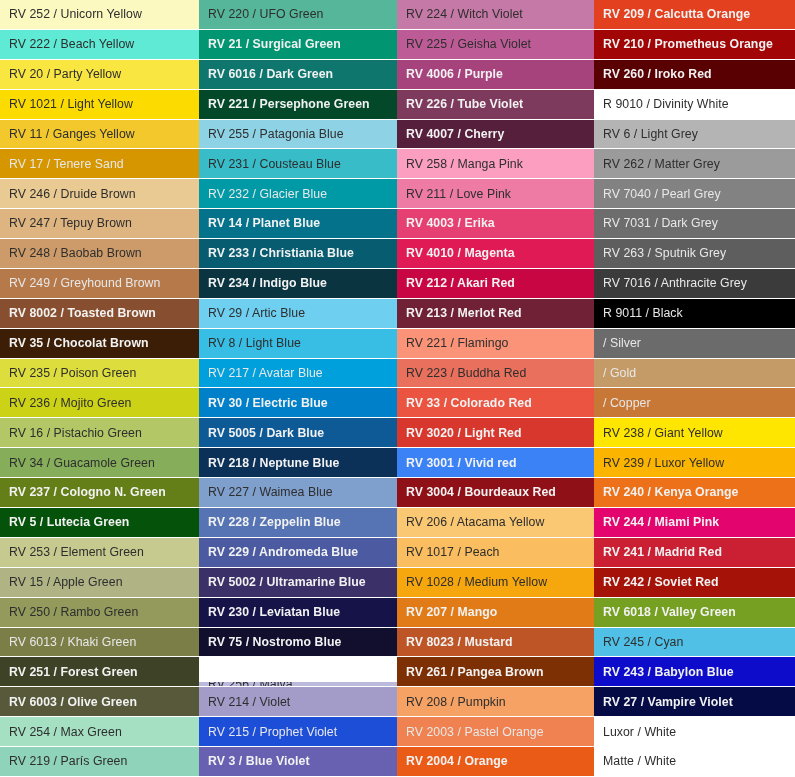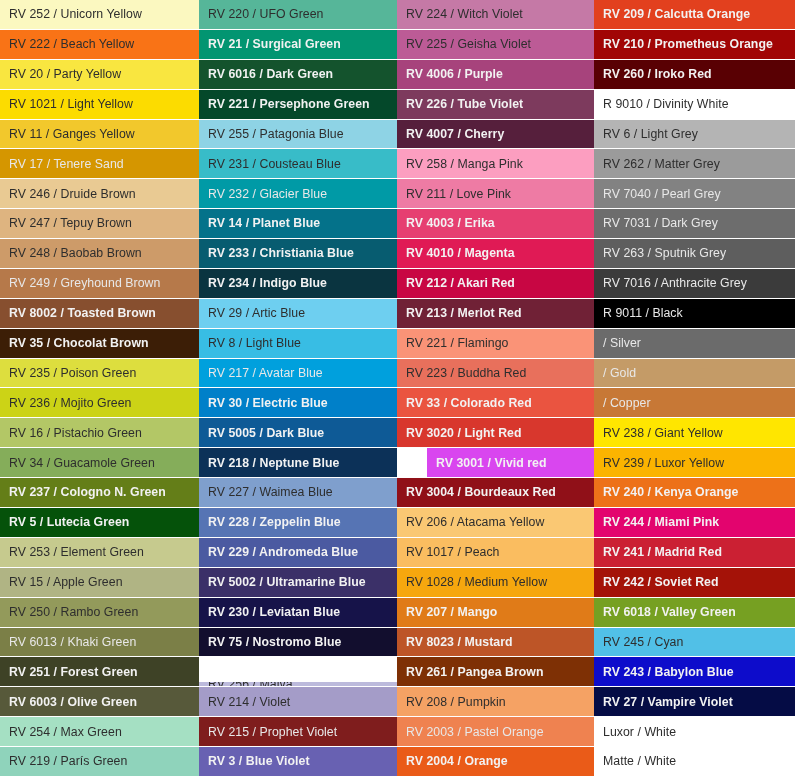--- a/index.html
+++ b/index.html
@@ -57,21 +57,21 @@
     color: #2e2e2e;
     font-weight: 400;
   }
 </style>
 </head>
 <body>
 
 <div id="chart">
     <div class="swatch-column">
       <div class="swatch plain" style="background: rgb(251, 248, 192);">RV 252 / Unicorn Yellow</div>
-      <div class="swatch plain" style="background: #f97316;">RV 222 / Beach Yellow</div>
+      <div class="swatch plain" style="background: #5eead4;">RV 222 / Beach Yellow</div>
       <div class="swatch plain" style="background: rgb(249, 230, 64);">RV 20 / Party Yellow</div>
       <div class="swatch plain" style="background: rgb(252, 220, 0);">RV 1021 / Light Yellow</div>
       <div class="swatch plain" style="background: rgb(242, 200, 44);">RV 11 / Ganges Yellow</div>
       <div class="swatch dim-text" style="background: rgb(213, 150, 0);">RV 17 / Tenere Sand</div>
       <div class="swatch plain" style="background: rgb(233, 202, 147);">RV 246 / Druide Brown</div>
       <div class="swatch plain" style="background: rgb(222, 180, 128);">RV 247 / Tepuy Brown</div>
       <div class="swatch plain" style="background: rgb(205, 155, 105);">RV 248 / Baobab Brown</div>
       <div class="swatch dim-text" style="background: rgb(182, 121, 74);">RV 249 / Greyhound Brown</div>
       <div class="swatch light-text" style="background: rgb(135, 79, 47);">RV 8002 / Toasted Brown</div>
       <div class="swatch light-text" style="background: rgb(60, 30, 6);">RV 35 / Chocolat Brown</div>
@@ -86,21 +86,21 @@
       <div class="swatch plain" style="background: rgb(147, 154, 91);">RV 250 / Rambo Green</div>
       <div class="swatch dim-text" style="background: rgb(123, 127, 71);">RV 6013 / Khaki Green</div>
       <div class="swatch light-text" style="background: rgb(62, 66, 38);">RV 251 / Forest Green</div>
       <div class="swatch light-text" style="background: rgb(87, 89, 58);">RV 6003 / Olive Green</div>
       <div class="swatch plain" style="background: rgb(165, 224, 195);">RV 254 / Max Green</div>
       <div class="swatch plain" style="background: rgb(143, 211, 187);">RV 219 / París Green</div>
     </div>
     <div class="swatch-column">
       <div class="swatch plain" style="background: rgb(86, 182, 153);">RV 220 / UFO Green</div>
       <div class="swatch light-text" style="background: rgb(2, 149, 113);">RV 21 / Surgical Green</div>
-      <div class="swatch light-text" style="background: #14532d;">RV 6016 / Dark Green</div>
+      <div class="swatch light-text" style="background: #0f766e;">RV 6016 / Dark Green</div>
       <div class="swatch light-text" style="background: rgb(4, 72, 42);">RV 221 / Persephone Green</div>
       <div class="swatch plain" style="background: rgb(142, 211, 229);">RV 255 / Patagonia Blue</div>
       <div class="swatch plain" style="background: rgb(56, 188, 200);">RV 231 / Cousteau Blue</div>
       <div class="swatch dim-text" style="background: rgb(0, 154, 166);">RV 232 / Glacier Blue</div>
       <div class="swatch light-text" style="background: rgb(4, 114, 138);">RV 14 / Planet Blue</div>
       <div class="swatch light-text" style="background: rgb(7, 92, 112);">RV 233 / Christiania Blue</div>
       <div class="swatch light-text" style="background: rgb(10, 52, 64);">RV 234 / Indigo Blue</div>
       <div class="swatch plain" style="background: rgb(110, 207, 240);">RV 29 / Artic Blue</div>
       <div class="swatch plain" style="background: rgb(56, 189, 228);">RV 8 / Light Blue</div>
       <div class="swatch dim-text" style="background: rgb(0, 160, 221);">RV 217 / Avatar Blue</div>
@@ -108,40 +108,40 @@
       <div class="swatch light-text" style="background: rgb(14, 90, 150);">RV 5005 / Dark Blue</div>
       <div class="swatch light-text" style="background: rgb(12, 49, 88);">RV 218 / Neptune Blue</div>
       <div class="swatch plain" style="background: rgb(127, 159, 205);">RV 227 / Waimea Blue</div>
       <div class="swatch light-text" style="background: rgb(86, 116, 180);">RV 228 / Zeppelin Blue</div>
       <div class="swatch light-text" style="background: rgb(75, 90, 161);">RV 229 / Andromeda Blue</div>
       <div class="swatch light-text" style="background: rgb(59, 48, 104);">RV 5002 / Ultramarine Blue</div>
       <div class="swatch light-text" style="background: rgb(22, 19, 73);">RV 230 / Leviatan Blue</div>
       <div class="swatch light-text" style="background: rgb(18, 14, 46);">RV 75 / Nostromo Blue</div>
       <div class="swatch plain" style="background: rgb(188, 186, 220); margin-top: 25px;">RV 256 / Malva</div>
       <div class="swatch plain" style="background: rgb(164, 156, 200);">RV 214 / Violet</div>
-      <div class="swatch dim-text" style="background: #7f1d1d;">RV 215 / Prophet Violet</div>
+      <div class="swatch dim-text" style="background: #1d4ed8;">RV 215 / Prophet Violet</div>
       <div class="swatch light-text" style="background: rgb(104, 97, 178);">RV 3 / Blue Violet</div>
     </div>
     <div class="swatch-column">
       <div class="swatch plain" style="background: rgb(197, 121, 166);">RV 224 / Witch Violet</div>
       <div class="swatch plain" style="background: rgb(188, 91, 150);">RV 225 / Geisha Violet</div>
       <div class="swatch light-text" style="background: rgb(167, 67, 124);">RV 4006 / Purple</div>
       <div class="swatch light-text" style="background: rgb(125, 58, 93);">RV 226 / Tube Violet</div>
       <div class="swatch light-text" style="background: rgb(86, 31, 60);">RV 4007 / Cherry</div>
       <div class="swatch plain" style="background: rgb(252, 158, 192);">RV 258 / Manga Pink</div>
       <div class="swatch plain" style="background: rgb(238, 123, 164);">RV 211 / Love Pink</div>
       <div class="swatch light-text" style="background: rgb(230, 63, 113);">RV 4003 / Erika</div>
       <div class="swatch light-text" style="background: rgb(224, 26, 85);">RV 4010 / Magenta</div>
       <div class="swatch light-text" style="background: rgb(200, 6, 67);">RV 212 / Akari Red</div>
       <div class="swatch light-text" style="background: rgb(112, 33, 54);">RV 213 / Merlot Red</div>
       <div class="swatch plain" style="background: rgb(250, 147, 119);">RV 221 / Flamingo</div>
       <div class="swatch plain" style="background: rgb(232, 112, 92);">RV 223 / Buddha Red</div>
       <div class="swatch light-text" style="background: rgb(234, 84, 64);">RV 33 / Colorado Red</div>
       <div class="swatch light-text" style="background: rgb(216, 55, 45);">RV 3020 / Light Red</div>
-      <div class="swatch light-text" style="background: #d946ef; margin-left: 30px;">RV 3001 / Vivid red</div>
+      <div class="swatch light-text" style="background: #3b82f6;">RV 3001 / Vivid red</div>
       <div class="swatch light-text" style="background: rgb(144, 16, 24);">RV 3004 / Bourdeaux Red</div>
       <div class="swatch plain" style="background: rgb(250, 200, 115);">RV 206 / Atacama Yellow</div>
       <div class="swatch plain" style="background: rgb(250, 189, 96);">RV 1017 / Peach</div>
       <div class="swatch plain" style="background: rgb(246, 167, 14);">RV 1028 / Medium Yellow</div>
       <div class="swatch light-text" style="background: rgb(224, 123, 24);">RV 207 / Mango</div>
       <div class="swatch light-text" style="background: rgb(189, 85, 39);">RV 8023 / Mustard</div>
       <div class="swatch light-text" style="background: rgb(126, 48, 5);">RV 261 / Pangea Brown</div>
       <div class="swatch plain" style="background: rgb(245, 162, 100);">RV 208 / Pumpkin</div>
       <div class="swatch dim-text" style="background: rgb(239, 130, 80);">RV 2003 / Pastel Orange</div>
       <div class="swatch light-text" style="background: rgb(234, 91, 24);">RV 2004 / Orange</div>

